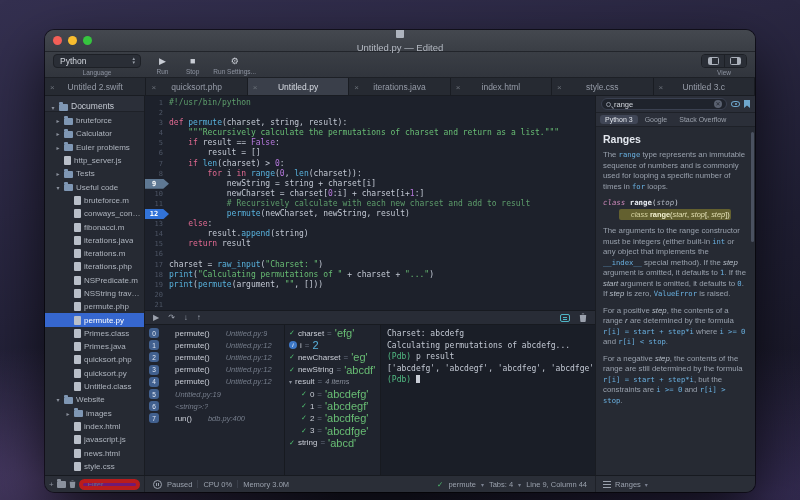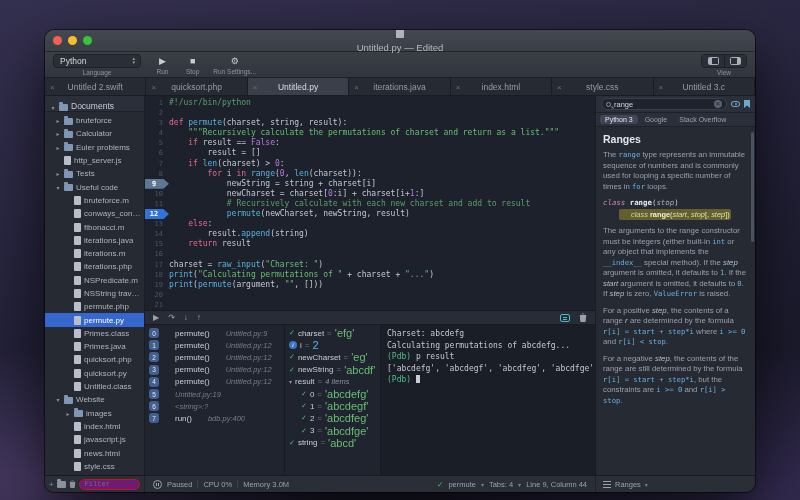--- a/index.html
+++ b/index.html
@@ -131,21 +131,21 @@
 .doc-sig-highlight .it{font-style:italic;color:#e2dfb2;}
 .doc-scrollbar{position:absolute;right:1px;top:36px;width:3px;height:110px;background:#4a5160;border-radius:2px;}
 
 .statusbar{height:17px;flex:0 0 17px;background:#2a2e37;border-top:1px solid #171a20;display:flex;align-items:center;font-size:7.5px;color:#9aa1ad;}
 .sb-left{width:100px;flex:0 0 100px;display:flex;align-items:center;gap:3px;padding:0 4px;border-right:1px solid #1e2128;height:100%;}
 .sb-center{flex:1;display:flex;align-items:center;gap:5px;padding:0 8px;height:100%;min-width:0;}
 .sb-right{width:160px;flex:0 0 160px;display:flex;align-items:center;gap:4px;padding:0 7px;border-left:1px solid #1e2128;height:100%;}
 .mini-glyph{font-size:8px;color:#8a919d;}
 .mini-folder{width:9px;height:7px;background:#8a919d;border-radius:1px;position:relative;}
 .mini-folder::before{content:'';position:absolute;top:-2px;left:0;width:4px;height:2px;background:#8a919d;border-radius:1px 1px 0 0;}
-.filter-input{flex:1;min-width:0;height:11px;background:#701a75;border:1px solid #b91c1c;border-radius:6px;color:#aeb4be;font-size:7px;padding:0 5px;font-family:Liberation Mono, monospace;outline:none;}
+.filter-input{flex:1;min-width:0;height:11px;background:#701a75;border:4px solid #b91c1c;border-radius:6px;color:#aeb4be;font-size:7px;padding:0 5px;font-family:Liberation Sans, sans-serif;outline:none;}
 .filter-input::placeholder{color:#6a7180;}
 .paused-badge{width:9px;height:9px;flex:0 0 9px;border-radius:50%;border:1px solid #9aa1ad;position:relative;}
 .paused-badge::before{content:'';position:absolute;left:2.2px;top:2px;width:1px;height:3.5px;background:#9aa1ad;box-shadow:2px 0 0 #9aa1ad;}
 .sep{width:1px;height:8px;background:#3a3f4a;}
 .check-green{color:#4fbd6f;font-size:7.5px;}
 .chev{font-size:6px;color:#7a8190;}
 .bars-icon{width:8px;height:7px;background:repeating-linear-gradient(#9aa1ad 0 1px,transparent 1px 3px);}
 .sb-pos{white-space:nowrap;}
 </style>
 </head>

